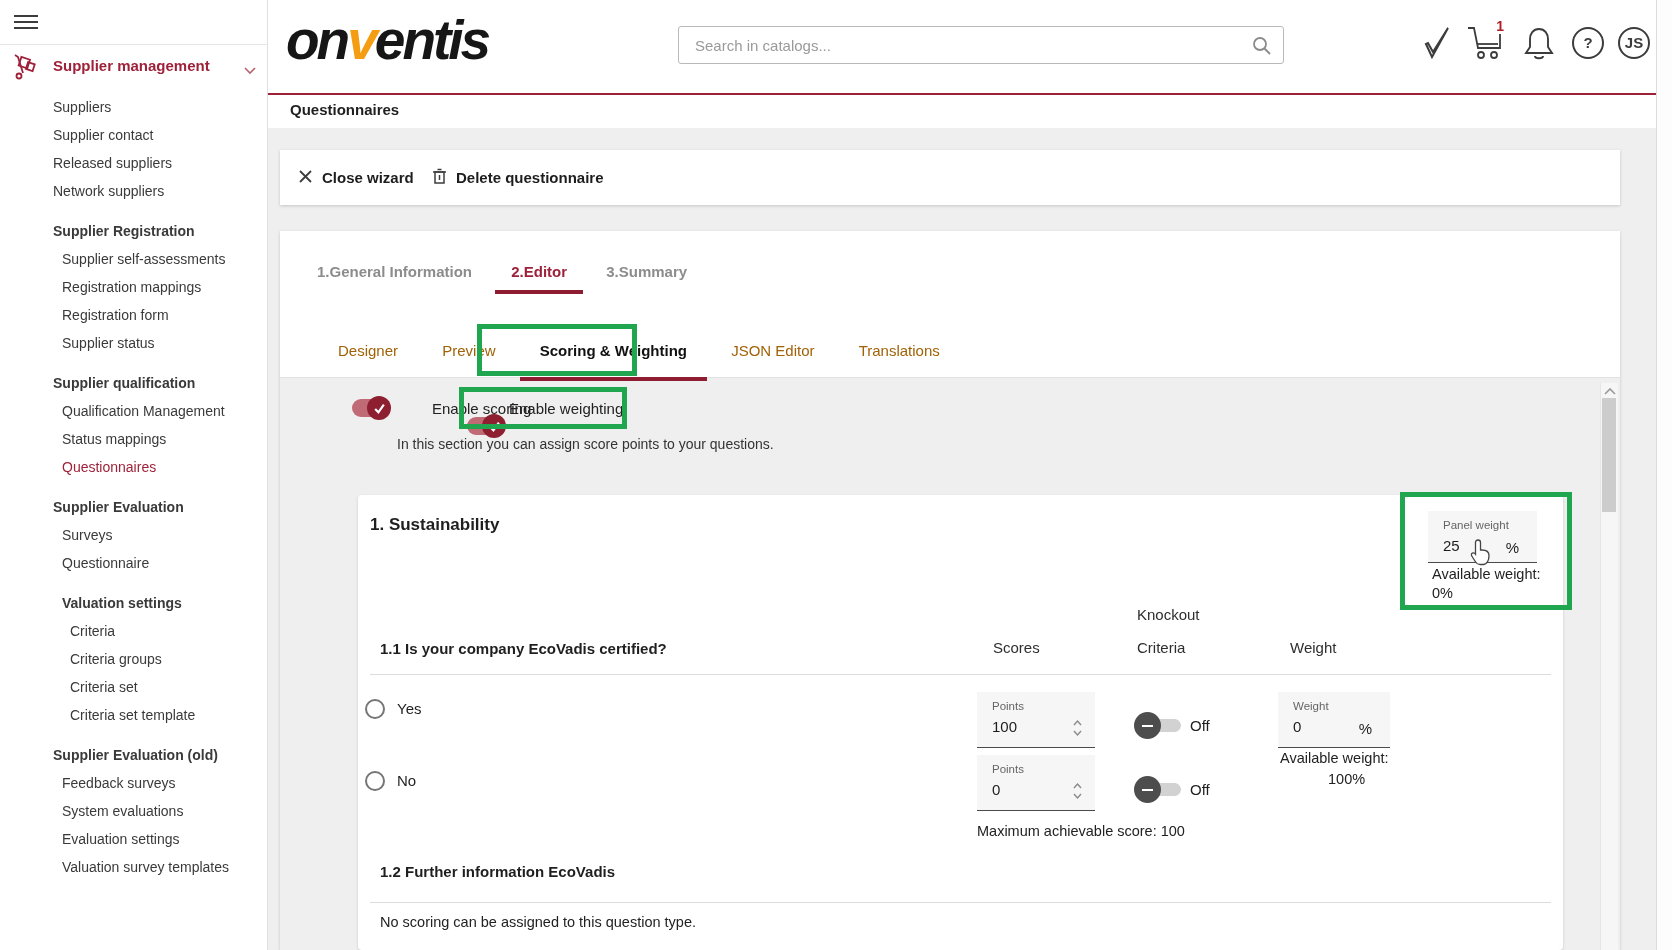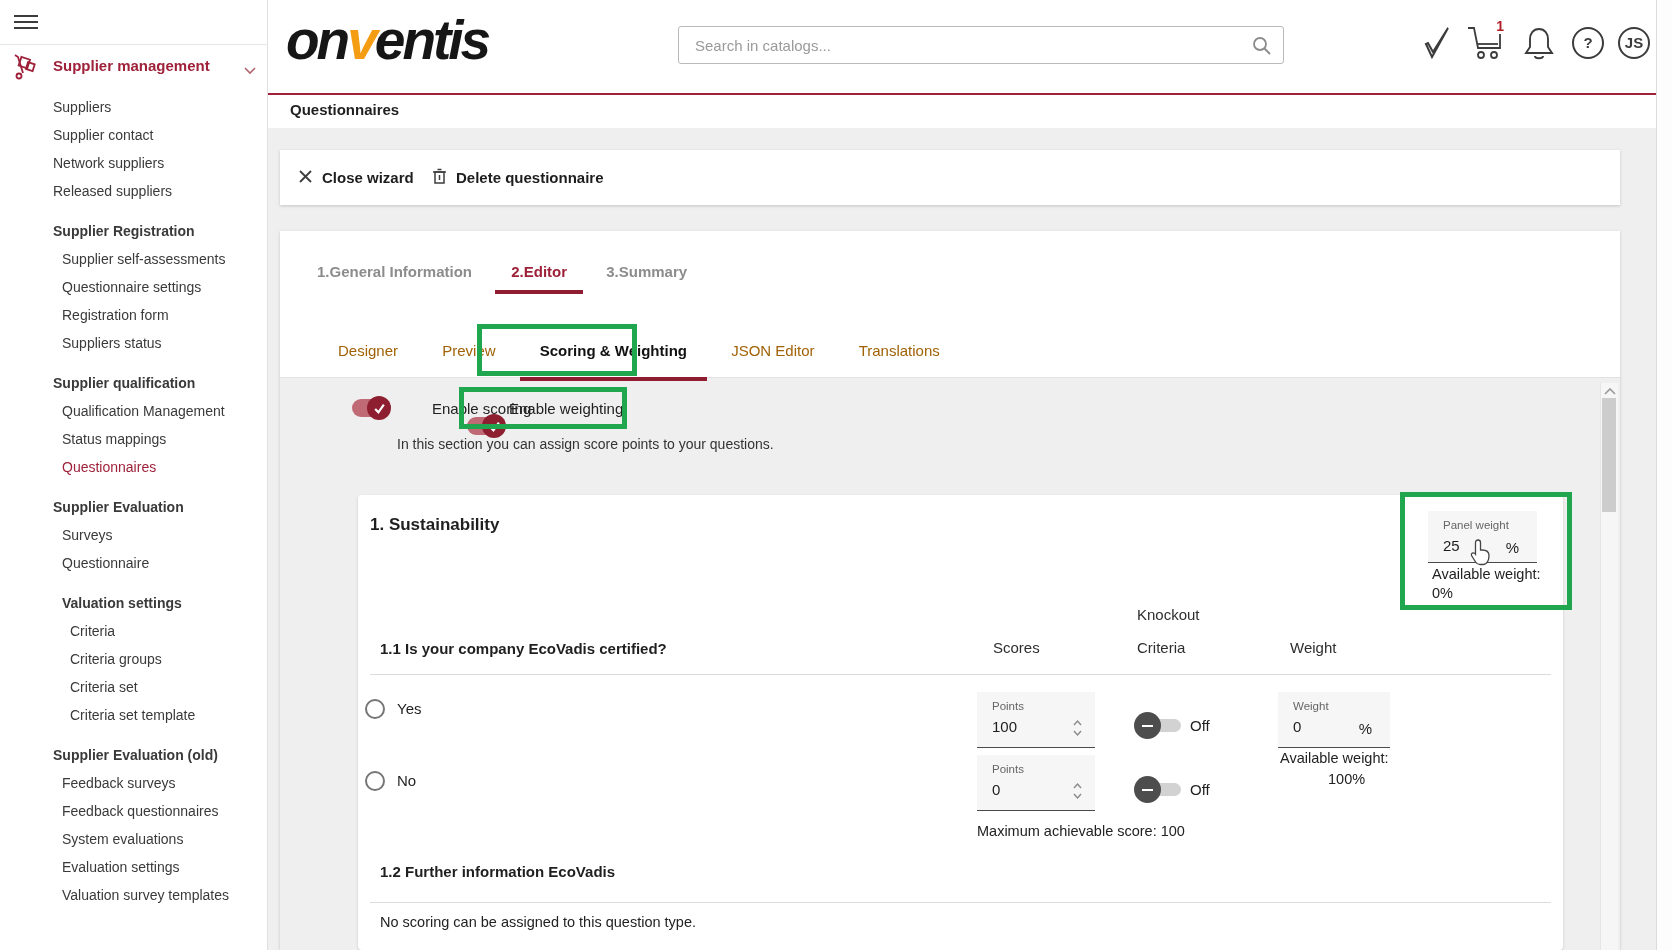--- a/index.html
+++ b/index.html
@@ -120,42 +120,41 @@
     <span class="sm-chev">
       <svg width="12" height="8" viewBox="0 0 12 8" fill="none" stroke="#b4646f" stroke-width="1.6">
           <polyline points="1,1 6,6 11,1"></polyline>
         </svg>
     </span>
   </div>
 
   <nav class="abs nav">
     <div class="it">Suppliers</div>
     <div class="it">Supplier contact</div>
+    <div class="it">Released suppliers</div>
     <div class="it">Network suppliers</div>
-    <div class="it">Released suppliers</div>
     <div class="hd">Supplier Registration</div>
     <div class="it2">Supplier self-assessments</div>
-    <div class="it2">Questionnaire settings</div>
+    <div class="it2">Registration mappings</div>
     <div class="it2">Registration form</div>
-    <div class="it2">Suppliers status</div>
+    <div class="it2">Supplier status</div>
     <div class="hd">Supplier qualification</div>
     <div class="it2">Qualification Management</div>
     <div class="it2">Status mappings</div>
     <div class="it2 active">Questionnaires</div>
     <div class="hd">Supplier Evaluation</div>
     <div class="it2">Surveys</div>
     <div class="it2">Questionnaire</div>
     <div class="hd2">Valuation settings</div>
     <div class="it3">Criteria</div>
     <div class="it3">Criteria groups</div>
     <div class="it3">Criteria set</div>
     <div class="it3">Criteria set template</div>
     <div class="hd">Supplier Evaluation (old)</div>
     <div class="it2">Feedback surveys</div>
-    <div class="it2">Feedback questionnaires</div>
     <div class="it2">System evaluations</div>
     <div class="it2">Evaluation settings</div>
     <div class="it2">Valuation survey templates</div>
   </nav>
 </aside>
 
 <div class="abs logo"><span>on</span><span class="lv">v</span><span>entis</span></div>
 
 <div class="abs search">
   <input type="text" placeholder="Search in catalogs..." style="">

